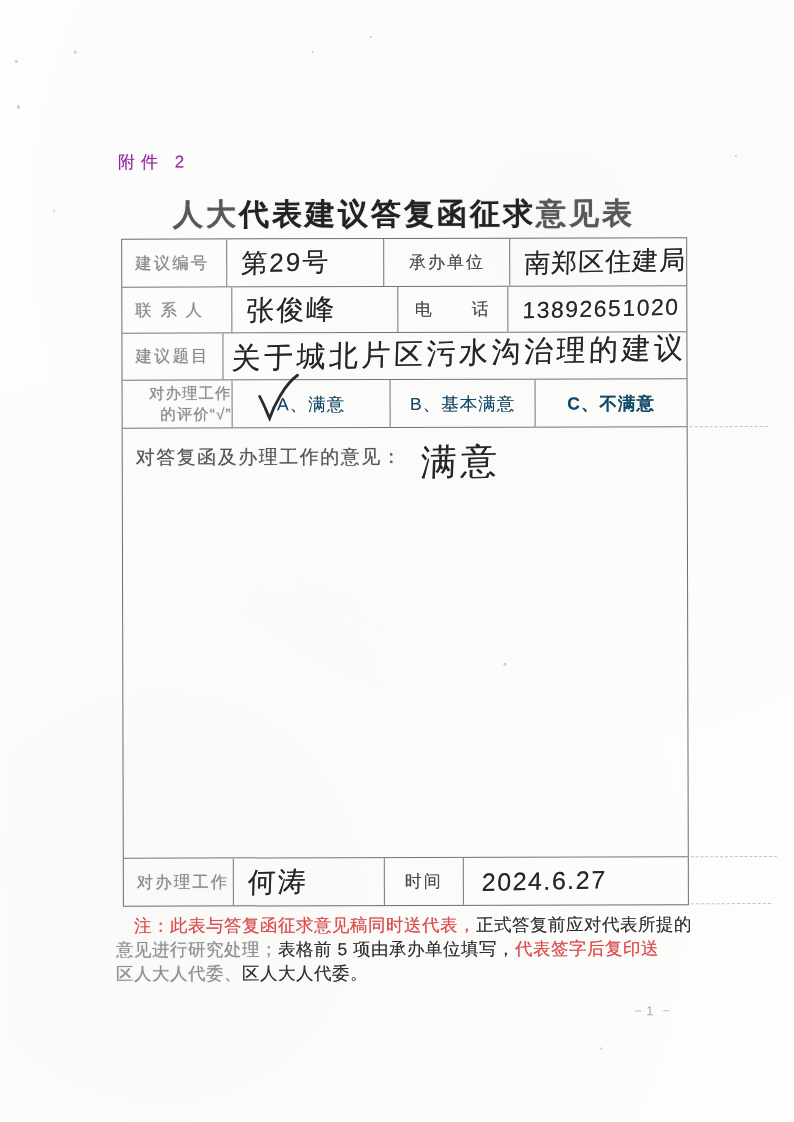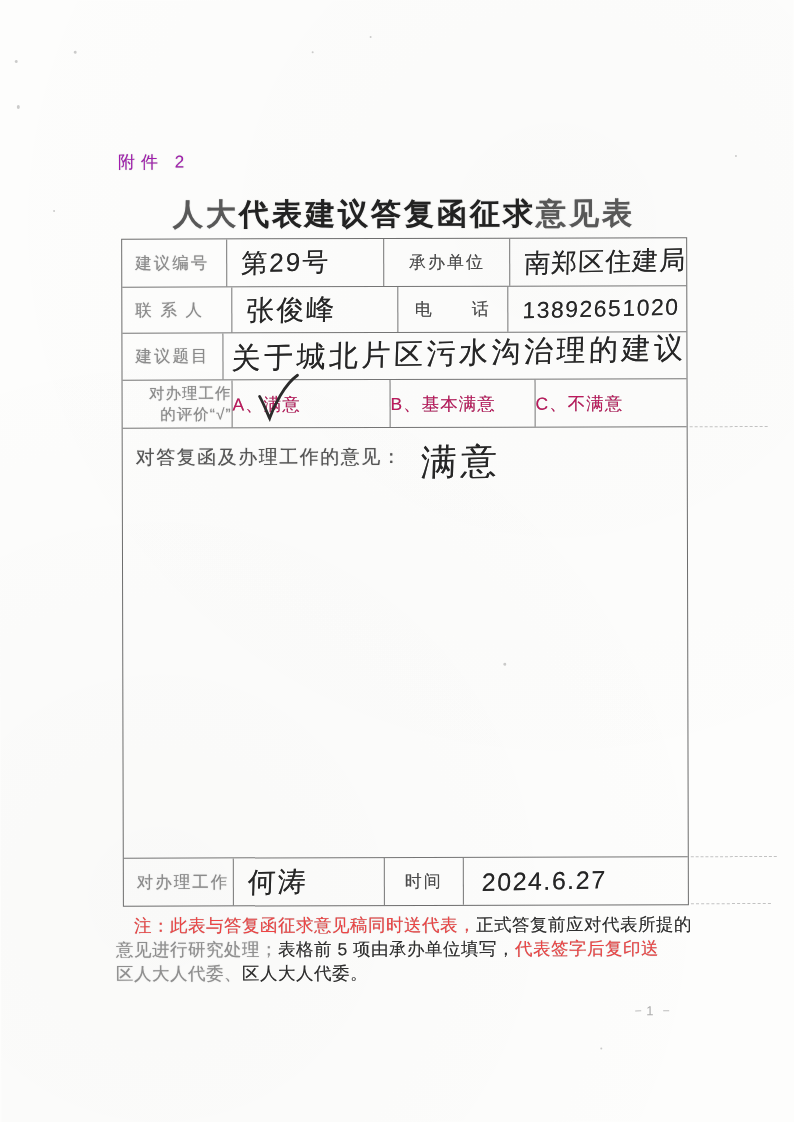--- a/index.html
+++ b/index.html
@@ -47,22 +47,22 @@
     justify-content:flex-start;padding-left:13px;
     font-size:16.5px;letter-spacing:2px;color:#8b8b8b;
     text-shadow:0 0 1px rgba(140,140,140,.7);
   }
   .plab{ 
     font-size:17px;letter-spacing:2px;color:#4c4c4c;
     text-shadow:0 0 .5px rgba(70,70,70,.6);
     justify-content:center;
   }
   .opt{
-    font-size:17.5px;letter-spacing:1px;color:#be185d;
-    text-shadow:0 0 .5px rgba(60,60,60,.5);
+    font-size:17.5px;letter-spacing:1px;color:#0c4a6e;
+    justify-content:center;text-shadow:0 0 .5px rgba(60,60,60,.5);
   }
   .lab2l{flex-direction:column;align-items:flex-end;justify-content:center;line-height:1.35;}
   .hand{
     font-size:26px;color:#262626;
     transform:rotate(-1.2deg) skewX(-3deg);
     letter-spacing:2px;white-space:nowrap;
     text-shadow:0 0 .6px rgba(30,30,30,.6);
   }
   .hand-sm{font-size:23px;letter-spacing:1.5px;}
   .hand-lg{font-size:29px;letter-spacing:3.5px;}
@@ -142,21 +142,21 @@
       </div>
       <div class="cell opt" style="width:158px;">
         <span>A、满意</span>
         <span class="check-wrap">
           <svg width="44" height="58" viewBox="0 0 44 58">
             <path d="M3,24 C8,33 11,42 13,46 C17,34 28,12 41,3" fill="none" stroke="#2b2b2b" stroke-width="2.8" stroke-linecap="round"></path>
           </svg>
         </span>
       </div>
       <div class="cell opt" style="width:145px;">B、基本满意</div>
-      <div class="cell opt" style="flex:1;">C、不满意</div>
+      <div class="cell opt" style="flex:1;font-weight:bold;">C、不满意</div>
     </div>
 
     <div class="row" style="height:430px;">
       <div class="cell opinion-cell" style="flex:1;">
         <span class="opinion-label">对答复函及办理工作的意见：</span>
         <span class="hand opinion-hand">满意</span>
       </div>
     </div>
 
     <div class="row" style="height:47px;">

